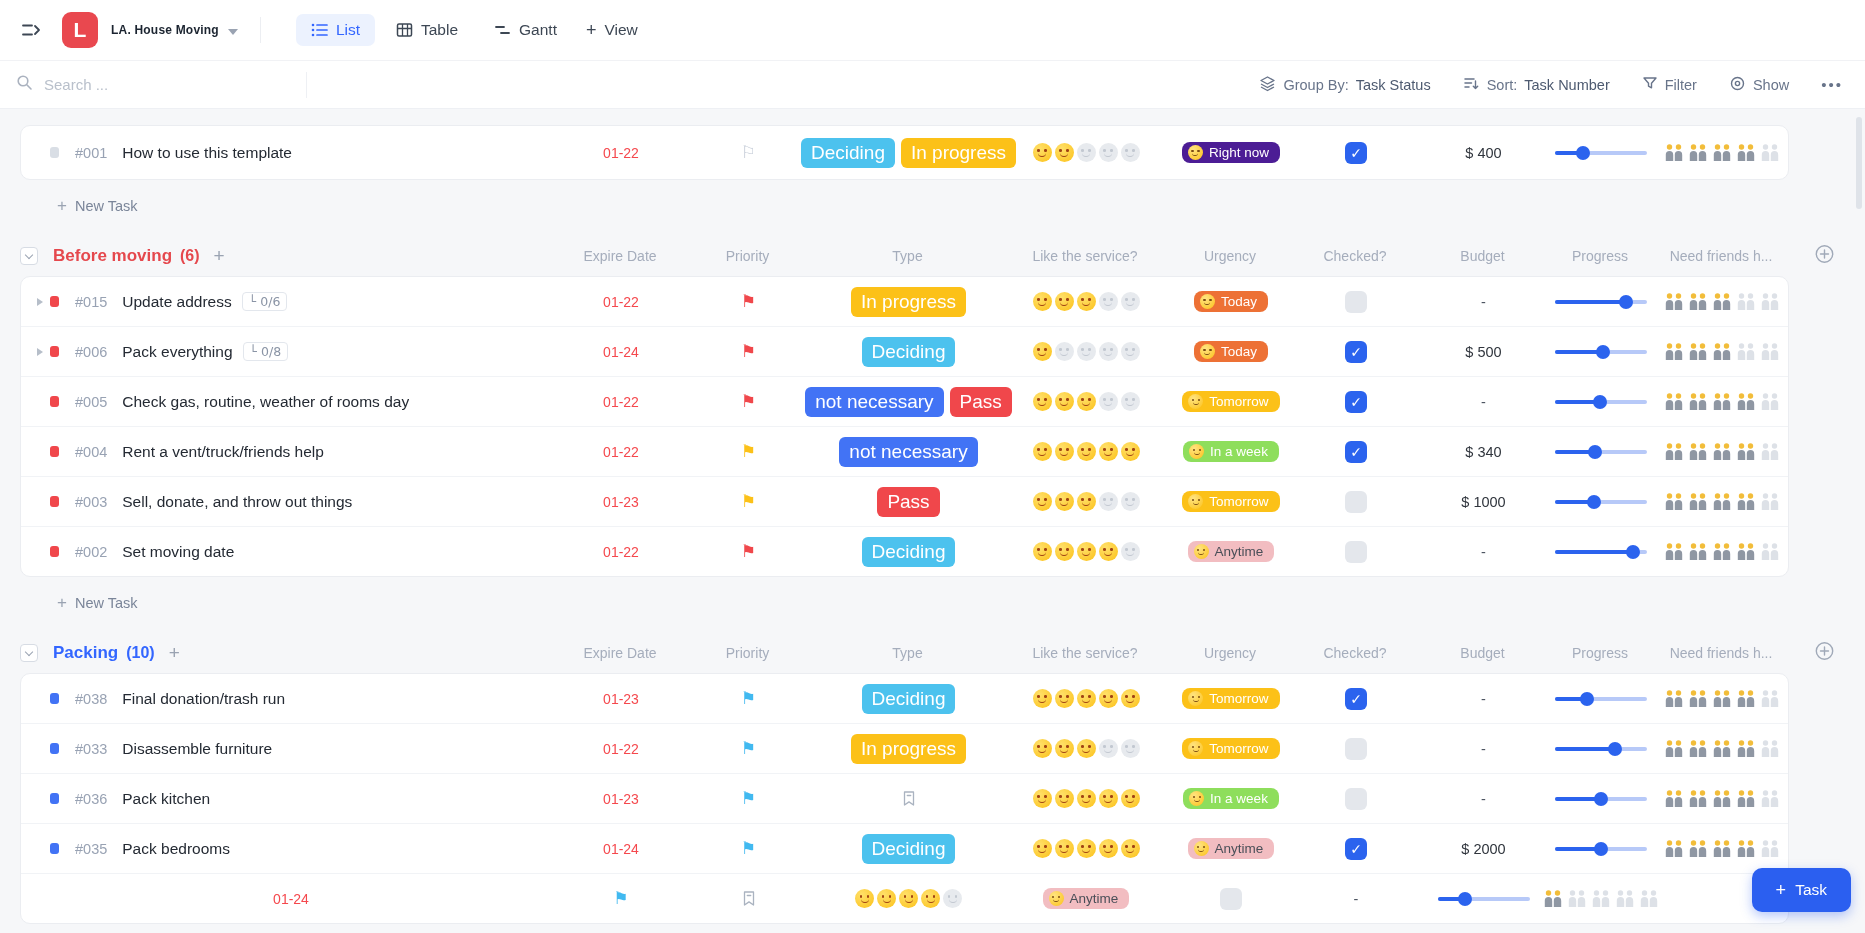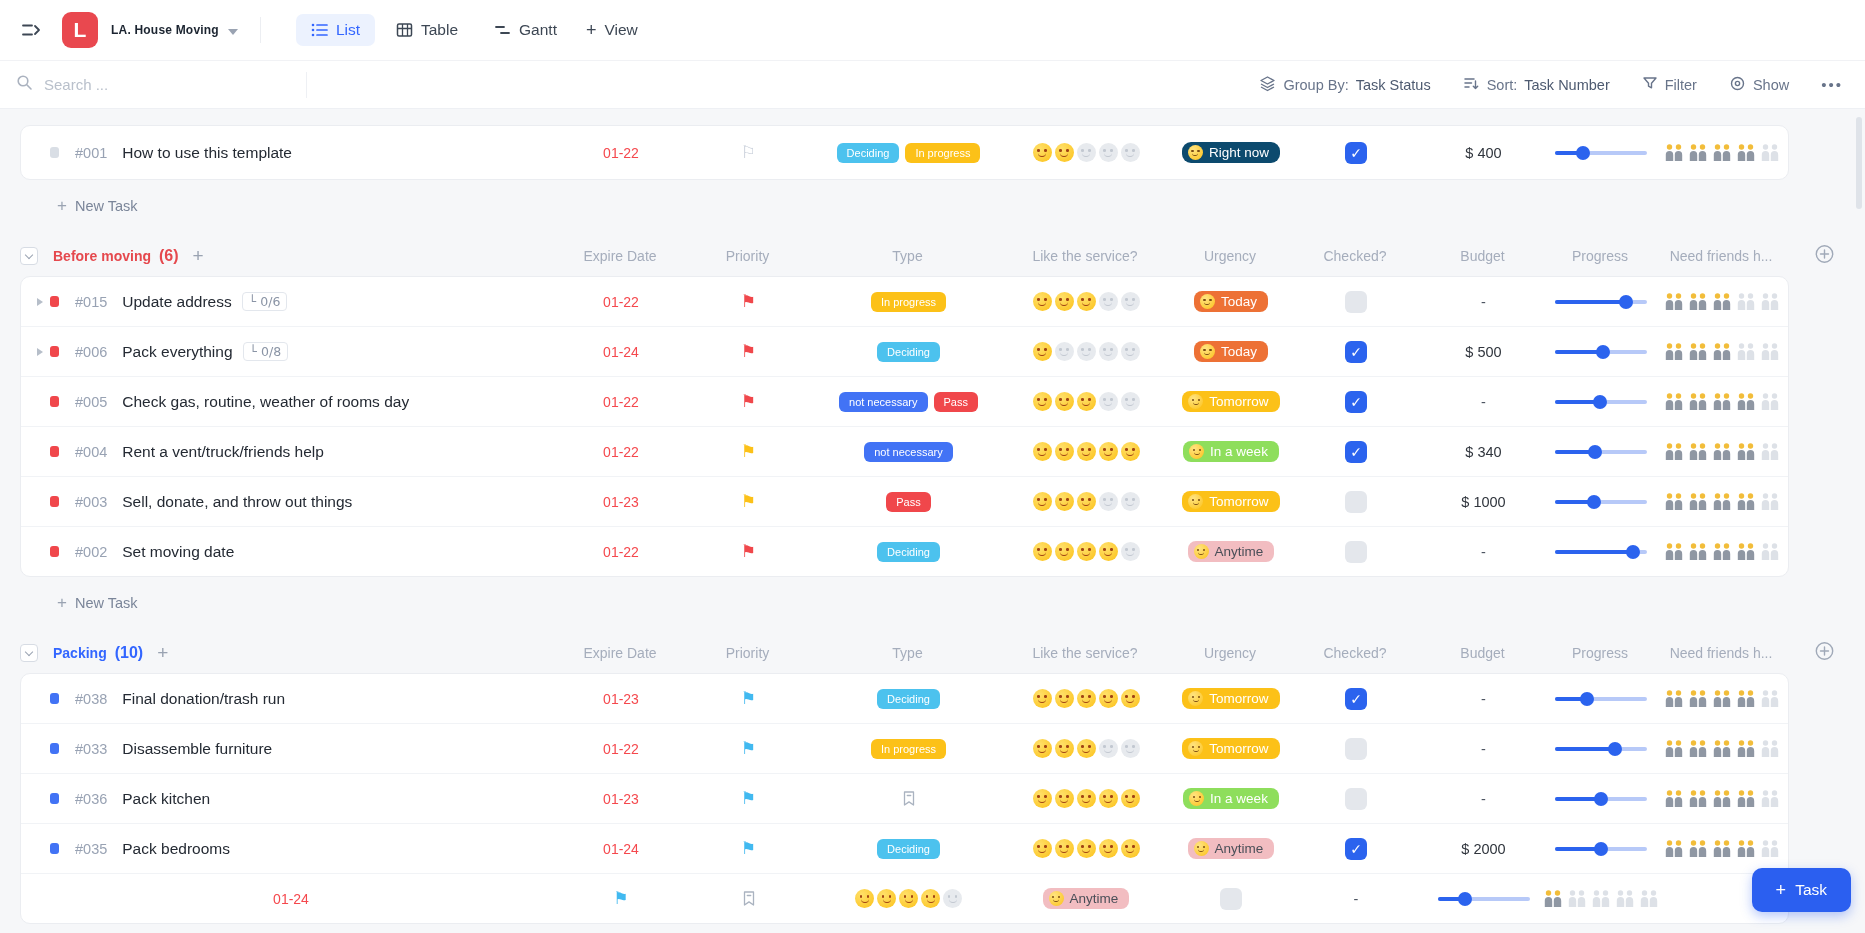--- a/index.html
+++ b/index.html
@@ -45,21 +45,21 @@
   .cell.main{justify-content:flex-start;padding-left:16px;gap:0;}
   .expand-arrow{width:0;height:0;border-top:4.5px solid transparent;border-bottom:4.5px solid transparent;border-left:6px solid #b6bec9;margin-right:7px;cursor:pointer;}
   .no-arrow{width:13px;}
   .dot{width:9px;height:11px;border-radius:3px;margin-right:16px;flex:none;}
   .tid{color:#98a2b3;font-size:14.5px;margin-right:15px;white-space:nowrap;}
   .ttitle{color:#242a33;font-size:15.5px;white-space:nowrap;overflow:hidden;text-overflow:ellipsis;}
   .subtask{display:inline-flex;align-items:center;gap:4px;border:1px solid #e3e7ed;border-radius:4px;padding:1px 6px;margin-left:10px;
            color:#8a94a5;font-size:12.5px;font-family:"DejaVu Sans",sans-serif;}
   .date{color:#f5484d;font-size:14px;}
   .flag{font-family:"DejaVu Sans",sans-serif;font-size:17px;line-height:1;}
-  .badge{color:#fff;font-size:11px;padding:4px 10px;border-radius:6px;margin:0 3px;white-space:nowrap;}
+  .badge{color:#fff;font-size:19px;padding:4px 10px;border-radius:6px;margin:0 3px;white-space:nowrap;}
   .urgency{display:inline-flex;align-items:center;gap:6px;font-size:13.5px;padding:3px 11px 3px 6px;border-radius:8px;white-space:nowrap;}
   .emoji-dot{width:15px;height:15px;border-radius:50%;background:radial-gradient(circle at 35% 30%,#ffe482,#fcc118);position:relative;flex:none;}
   .emoji-dot::before{content:"";position:absolute;left:3.5px;top:5px;width:2.2px;height:2.2px;border-radius:50%;background:#7a4b12;box-shadow:6px 0 0 #7a4b12;}
   .emoji-dot::after{content:"";position:absolute;left:4.5px;top:7px;width:6px;height:3.4px;border-bottom:1.4px solid #7a4b12;border-radius:0 0 6px 6px;}
   .faces{display:flex;gap:3px;}
   .face{width:19px;height:19px;border-radius:50%;background:radial-gradient(circle at 35% 30%,#ffe06a,#fcc118);position:relative;}
   .face::before{content:"";position:absolute;left:4.5px;top:6px;width:2.6px;height:2.6px;border-radius:50%;background:#a14313;box-shadow:7px 0 0 #a14313;}
   .face::after{content:"";position:absolute;left:5.5px;top:8.5px;width:8px;height:4.5px;border-bottom:1.7px solid #a14313;border-radius:0 0 8px 8px;}
   .face.off{background:#e7eaee;}
   .face.off::before{background:#c2c8d1;box-shadow:7px 0 0 #c2c8d1;}
@@ -76,21 +76,21 @@
   .pairs svg{display:block;}
 
   .newtask{display:flex;align-items:center;gap:8px;color:#7a8599;font-size:14.5px;margin:13px 0 0 57px;cursor:pointer;height:26px;}
   .newtask .plus{font-size:17px;color:#9aa3b2;}
 
   .group-header{width:1767px;margin:26px 0 9px 20px;position:relative;}
   .group-header .gcell{display:flex;align-items:center;justify-content:center;color:#a5adbc;font-size:14px;white-space:nowrap;overflow:hidden;}
   .group-header .gmain{justify-content:flex-start;}
   .collapse-box{width:16px;height:16px;border:1px solid #d7dce4;border-radius:4px;background:#fff;margin-right:15px;position:relative;cursor:pointer;flex:none;}
   .collapse-box::after{content:"";position:absolute;left:4.5px;top:4px;width:5px;height:5px;border-right:1.4px solid #9aa3b2;border-bottom:1.4px solid #9aa3b2;transform:rotate(45deg);}
-  .gname{font-size:14px;font-weight:bold;margin-right:8px;}
+  .gname{font-size:17px;font-weight:bold;margin-right:8px;}
   .gcount{font-size:16px;font-weight:bold;}
   .gplus{color:#9aa3b2;font-size:19px;margin-left:14px;cursor:pointer;}
   .add-col{position:absolute;right:-48px;top:50%;transform:translateY(-50%);cursor:pointer;}
 
   .fab{position:absolute;right:14px;bottom:22px;background:#2b5ff0;color:#fff;border:none;border-radius:10px;
        font-size:15.5px;font-family:"Liberation Sans",sans-serif;padding:13px 24px;display:flex;align-items:center;gap:9px;cursor:pointer;
        box-shadow:0 4px 12px rgba(43,95,240,.35);}
   .fab .plus{font-size:18px;line-height:1;}
   .scroll-thumb{position:absolute;right:3px;top:8px;width:6px;height:92px;border-radius:3px;background:#dfe3e9;}
   .bookmark-icon svg{display:block;}
@@ -215,21 +215,21 @@
             <div class="cell">
               <div class="faces">
                 <span class="face"></span>
                 <span class="face"></span>
                 <span class="face off"></span>
                 <span class="face off"></span>
                 <span class="face off"></span>
               </div>
             </div>
             <div class="cell">
-              <span class="urgency" style="background: #0c4a6e; color: rgb(255, 255, 255); border-radius: 9px;">
+              <span class="urgency" style="background: #4c1d95; color: rgb(255, 255, 255);">
                 <span class="emoji-dot"></span>
                 <span>Right now</span>
               </span>
             </div>
             <div class="cell">
               <div class="checkbox on">✓</div>
             </div>
             <div class="cell">
               <span class="budget">$ 400</span>
             </div>

